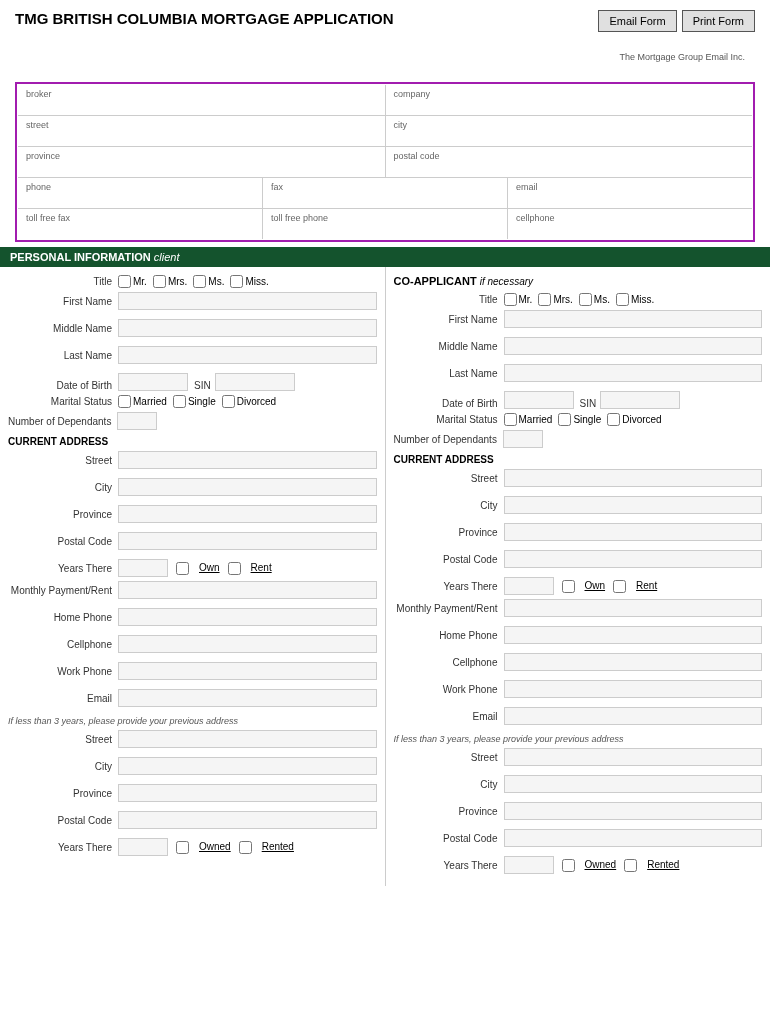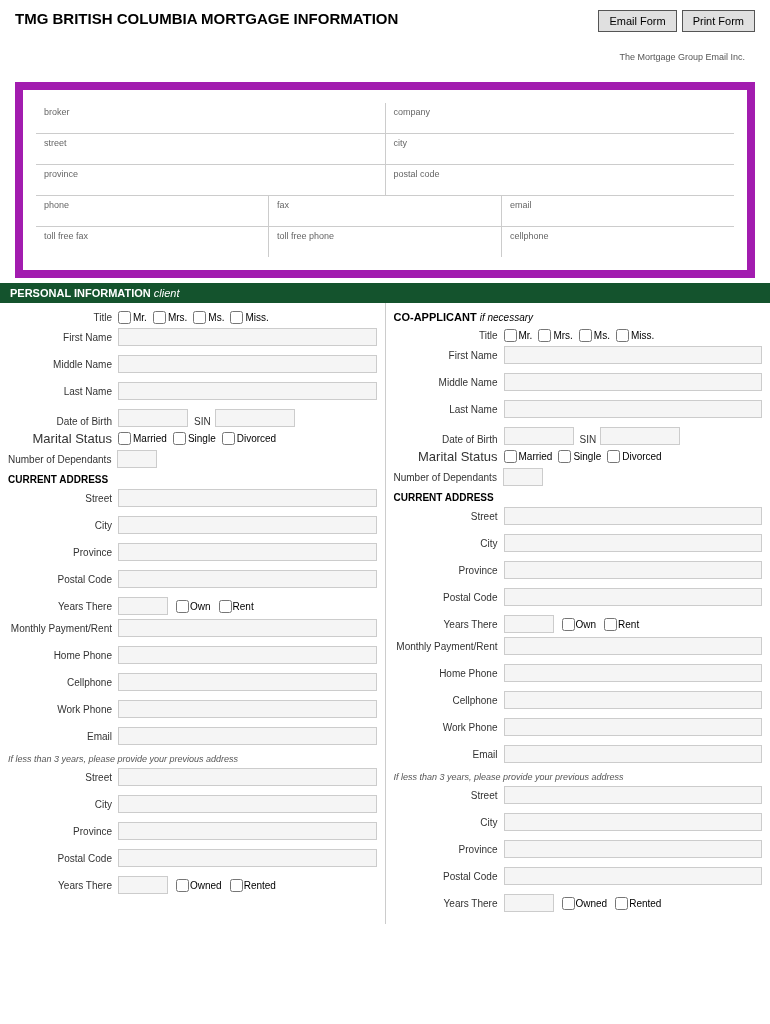--- a/index.html
+++ b/index.html
@@ -2,21 +2,21 @@
 <html><head>
   <meta charset="utf-8">
   <style>
     * { box-sizing: border-box; margin: 0; padding: 0; }
     body { font-family: Arial, sans-serif; font-size: 11px; background: #fff; width: 770px; }
 
     .header { display: flex; justify-content: space-between; align-items: flex-start; padding: 10px 15px 5px 15px; }
     .app-title { font-size: 15px; font-weight: bold; color: #000; }
     .header-btn { border: 1px solid #555; background: #e0e0e0; padding: 4px 10px; font-size: 11px; cursor: pointer; }
 
-    .broker-section { border: 8px solid #a21caf; margin: 5px 15px; padding: 13px; }
+    .broker-section { border: 2px solid #a21caf; margin: 5px 15px; padding: 1px; }
     .broker-row { display: flex; border-bottom: 1px solid #ccc; }
     .broker-row:last-child { border-bottom: none; }
     .broker-field { flex: 1; padding: 4px 8px; border-right: 1px solid #ccc; }
     .broker-field:last-child { border-right: none; }
     .broker-label { font-size: 9px; color: #666; display: block; }
     .broker-input { width: 100%; border: none; outline: none; font-size: 11px; background: transparent; }
 
     .section-header { background: #14532d; color: #fff; padding: 4px 10px; font-size: 11px; font-weight: bold; margin: 5px 0 0 0; }
     .section-header em { font-style: italic; font-weight: normal; }
 
@@ -35,49 +35,49 @@
     .form-row { display: flex; align-items: center; margin-bottom: 9px; }
     .form-label { text-align: right; width: 110px; font-size: 10px; color: #333; padding-right: 6px; flex-shrink: 0; }
     .form-input { flex: 1; border: 1px solid #ccc; height: 18px; font-size: 10px; padding: 1px 3px; background: #f5f5f5; }
 
     .title-row { display: flex; align-items: center; margin-bottom: 4px; }
     .title-label { text-align: right; width: 110px; font-size: 10px; color: #333; padding-right: 6px; flex-shrink: 0; }
     .title-options { display: flex; gap: 6px; align-items: center; font-size: 10px; }
     .title-options label { display: flex; align-items: center; gap: 2px; }
 
     .marital-row { display: flex; align-items: center; margin-bottom: 4px; }
-    .marital-label { text-align: right; width: 110px; font-size: 13px; color: #333; padding-right: 6px; flex-shrink: 0; }
+    .marital-label { text-align: right; width: 110px; font-size: 10px; color: #333; padding-right: 6px; flex-shrink: 0; }
     .marital-options { display: flex; gap: 6px; align-items: center; font-size: 10px; }
     .marital-options label { display: flex; align-items: center; gap: 2px; }
 
     .dep-row { display: flex; align-items: center; margin-bottom: 4px; }
     .dep-label { font-size: 10px; color: #333; padding-right: 6px; }
     .dep-input { width: 40px; border: 1px solid #ccc; height: 18px; font-size: 10px; padding: 1px 3px; background: #f5f5f5; }
 
     .subsection-title { font-size: 10px; font-weight: bold; margin: 6px 0 4px 0; }
 
     .years-row { display: flex; align-items: center; margin-bottom: 4px; }
     .years-label { text-align: right; width: 110px; font-size: 10px; color: #333; padding-right: 6px; flex-shrink: 0; }
     .years-input { width: 50px; border: 1px solid #ccc; height: 18px; font-size: 10px; padding: 1px 3px; background: #f5f5f5; margin-right: 8px; }
     .check-options { display: flex; gap: 8px; align-items: center; font-size: 10px; }
-    .check-options label { display: flex; align-items: center; gap: 1px; }
+    .check-options label { display: flex; align-items: flex-start; gap: 10px; text-decoration: underline; }
 
     .sin-row { display: flex; align-items: flex-end; margin-bottom: 4px; }
     .sin-label { text-align: right; width: 110px; font-size: 10px; color: #333; padding-right: 6px; flex-shrink: 0; }
     .sin-dob { width: 70px; border: 1px solid #ccc; height: 18px; font-size: 10px; padding: 1px 3px; background: #f5f5f5; margin-right: 6px; }
     .sin-text { font-size: 10px; color: #333; margin-right: 4px; }
     .sin-input { width: 80px; border: 1px solid #ccc; height: 18px; font-size: 10px; padding: 1px 3px; background: #f5f5f5; }
 
     .note-row { font-size: 9px; color: #555; font-style: italic; margin: 6px 0 4px 0; }
   </style>
 </head>
 <body>
 
 <div class="header">
-  <div class="app-title">TMG BRITISH COLUMBIA MORTGAGE INFORMATION</div>
+  <div class="app-title">TMG BRITISH COLUMBIA MORTGAGE APPLICATION</div>
   <div style="display:flex;flex-direction:column;align-items:flex-end;gap:5px;">
     <div style="display:flex;gap:5px;">
       <button class="header-btn">Email Form</button>
       <button class="header-btn">Print Form</button>
     </div>
     <div class="logo-area">
       <div class="logo-text">The Mortgage Group Email Inc.</div>
     </div>
   </div>
 </div>

